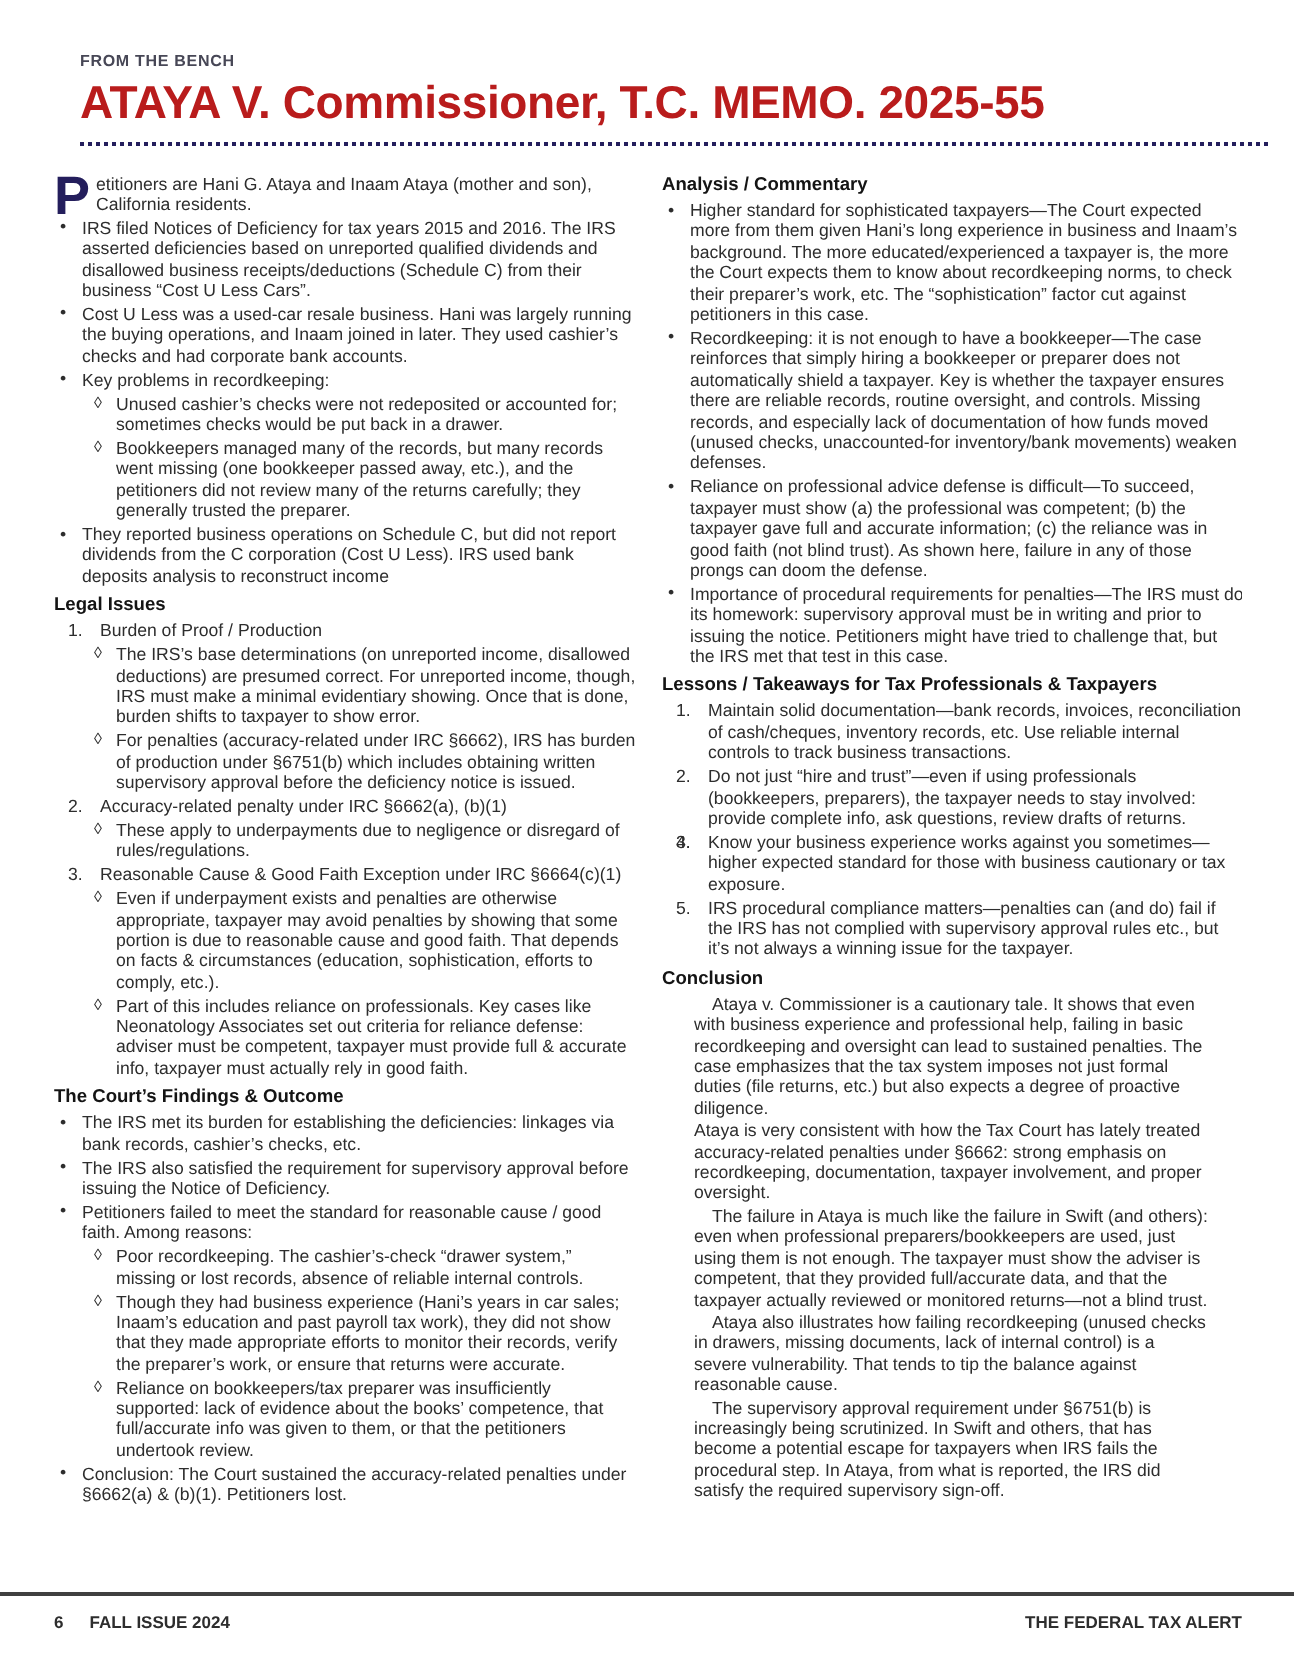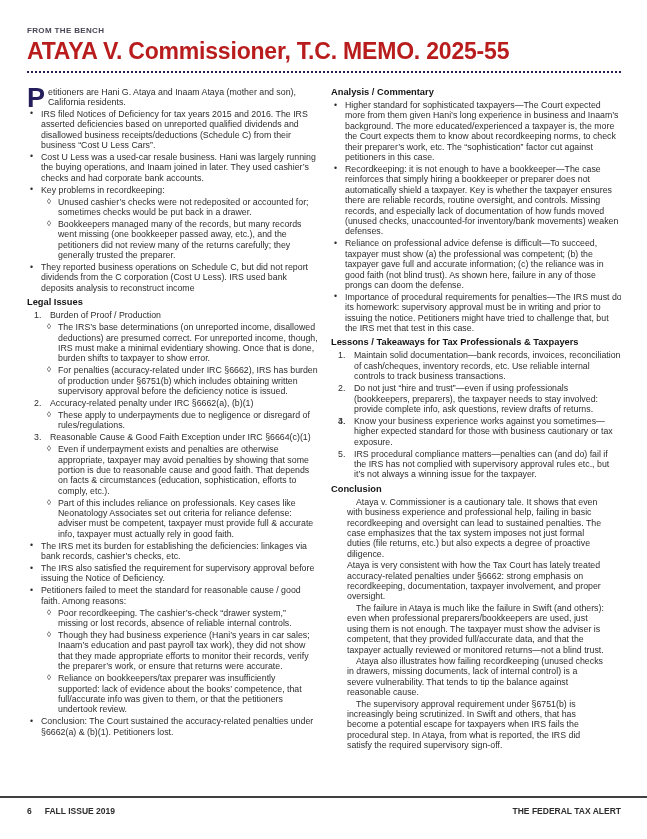--- a/index.html
+++ b/index.html
@@ -1,20 +1,20 @@
 <!DOCTYPE html>
 <html><head>
 <meta charset="utf-8">
 <style>
   html,body { margin:0; padding:0; background:#ffffff; }
   .page {
     position:relative; width:647px; height:839px; background:#ffffff;
     font-family:"Liberation Sans", sans-serif; overflow:hidden;
   }
-  .masthead { position:absolute; left:27px; top:26px; width:594px; }
+  .masthead { position:absolute; left:40px; top:26px; width:594px; }
   .kicker { font-size:8px; font-weight:700; color:#474756; letter-spacing:.35px; }
   .title  { margin:3px 0 0; font-size:23px; font-weight:700; color:#b91c1c; letter-spacing:-.2px; }
   .dotted-rule { margin-top:6px; height:0; border-top:2px dotted #241e5c; }
 
   .columns {
     position:absolute; left:27px; top:87px; width:594px; height:708px;
     display:flex; gap:13px; overflow:hidden;
   }
   .col { flex:0 0 291px; width:291px; font-size:8.8px; line-height:10.4px; color:#2d2d2d; }
 
@@ -69,20 +69,21 @@
 
       <div class="li lnum"><span class="mk">1.</span><span>Burden of Proof / Production</span></div>
       <div class="li l2"><span class="mk">◊</span><span>The IRS’s base determinations (on unreported income, disallowed deductions) are presumed correct. For unreported income, though, IRS must make a minimal evidentiary showing. Once that is done, burden shifts to taxpayer to show error.</span></div>
       <div class="li l2"><span class="mk">◊</span><span>For penalties (accuracy-related under IRC §6662), IRS has burden of production under §6751(b) which includes obtaining written supervisory approval before the deficiency notice is issued.</span></div>
       <div class="li lnum"><span class="mk">2.</span><span>Accuracy-related penalty under IRC §6662(a), (b)(1)</span></div>
       <div class="li l2"><span class="mk">◊</span><span>These apply to underpayments due to negligence or disregard of rules/regulations.</span></div>
       <div class="li lnum"><span class="mk">3.</span><span>Reasonable Cause &amp; Good Faith Exception under IRC §6664(c)(1)</span></div>
       <div class="li l2"><span class="mk">◊</span><span>Even if underpayment exists and penalties are otherwise appropriate, taxpayer may avoid penalties by showing that some portion is due to reasonable cause and good faith. That depends on facts &amp; circumstances (education, sophistication, efforts to comply, etc.).</span></div>
       <div class="li l2"><span class="mk">◊</span><span>Part of this includes reliance on professionals. Key cases like Neonatology Associates set out criteria for reliance defense: adviser must be competent, taxpayer must provide full &amp; accurate info, taxpayer must actually rely in good faith.</span></div>
 
+      <div class="sec-heading">The Court’s Findings &amp; Outcome</div>
 
       <div class="li l1"><span class="mk">•</span><span>The IRS met its burden for establishing the deficiencies: linkages via bank records, cashier’s checks, etc.</span></div>
       <div class="li l1"><span class="mk">•</span><span>The IRS also satisfied the requirement for supervisory approval before issuing the Notice of Deficiency.</span></div>
       <div class="li l1"><span class="mk">•</span><span>Petitioners failed to meet the standard for reasonable cause / good faith. Among reasons:</span></div>
       <div class="li l2"><span class="mk">◊</span><span>Poor recordkeeping. The cashier’s-check “drawer system,” missing or lost records, absence of reliable internal controls.</span></div>
       <div class="li l2"><span class="mk">◊</span><span>Though they had business experience (Hani’s years in car sales; Inaam’s education and past payroll tax work), they did not show that they made appropriate efforts to monitor their records, verify the preparer’s work, or ensure that returns were accurate.</span></div>
       <div class="li l2"><span class="mk">◊</span><span>Reliance on bookkeepers/tax preparer was insufficiently supported: lack of evidence about the books’ competence, that full/accurate info was given to them, or that the petitioners undertook review.</span></div>
       <div class="li l1"><span class="mk">•</span><span>Conclusion: The Court sustained the accuracy-related penalties under §6662(a) &amp; (b)(1). Petitioners lost.</span></div>
     </div>
 
@@ -110,19 +111,19 @@
       <p class="cpara">Ataya also illustrates how failing recordkeeping (unused checks in drawers, missing documents, lack of internal control) is a severe vulnerability. That tends to tip the balance against reasonable cause.</p>
       <p class="cpara">The supervisory approval requirement under §6751(b) is increasingly being scrutinized. In Swift and others, that has become a potential escape for taxpayers when IRS fails the procedural step. In Ataya, from what is reported, the IRS did satisfy the required supervisory sign-off.</p>
     </div>
 
   </div>
 
   <div class="footer">
     <div class="footer-row">
       <span class="footer-left">
         <span>6</span>
-        <span>FALL ISSUE 2019</span>
+        <span>FALL ISSUE 2024</span>
       </span>
       <span>THE FEDERAL TAX ALERT</span>
     </div>
   </div>
 
 </div>
 
 </body></html>

